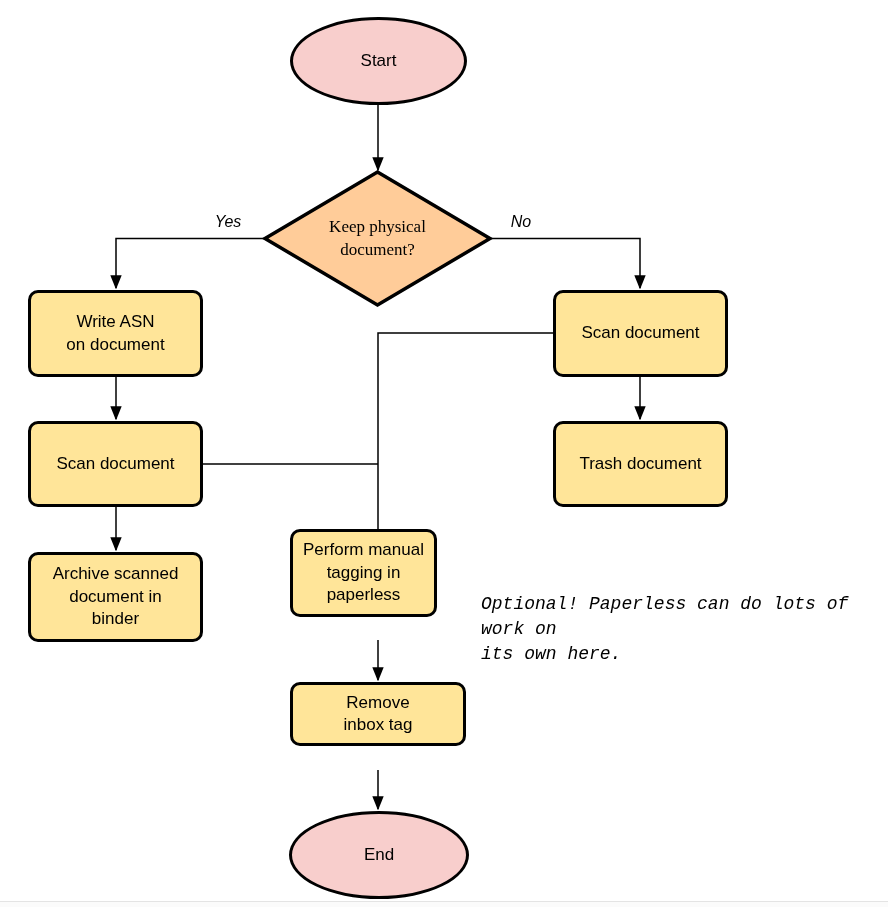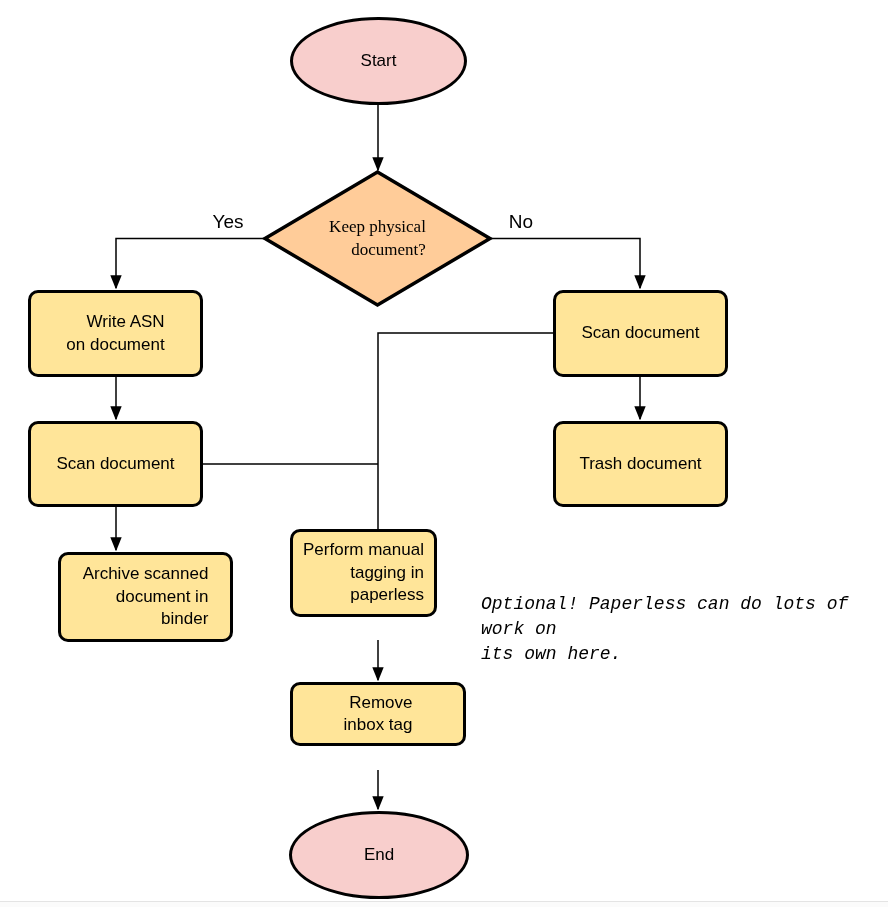--- a/index.html
+++ b/index.html
@@ -13,35 +13,36 @@
     overflow: hidden;
   }
   #edges-svg { position: absolute; left: 0; top: 0; width: 888px; height: 907px; }
   .edge { stroke: #000000; stroke-width: 1.5; fill: none; }
   .shape-stroke { stroke: #000000; stroke-width: 3.5; }
   .node {
     position: absolute;
     display: flex;
     align-items: center;
     justify-content: center;
-    text-align: right;
+    text-align: center;
     box-sizing: border-box;
     font-size: 17px;
     line-height: 1.32;
     white-space: pre-line;
   }
   .process { background: #FFE599; border: 3px solid #000000; border-radius: 10px; }
   .terminal { background: #F8CECC; border: 3px solid #000000; border-radius: 50%; }
   .decision-label { background: transparent; }
   .edge-label {
     position: absolute;
     transform: translate(-50%, -50%);
-    font-size: 19px;
+    font-size: 16px;
     background: #ffffff;
     padding: 0 3px;
+    font-style: italic;
   }
   .note {
     position: absolute;
     left: 481px;
     top: 592px;
     font-size: 18px;
     font-style: italic;
     line-height: 1.4;
     white-space: pre-line;
     font-family: Liberation Mono, monospace;
@@ -80,21 +81,21 @@
   <div class="node terminal" style="left:289px; top:811px; width:180px; height:88px;">End</div>
 
   <div class="node decision-label" style="left:265px; top:172px; width:225px; height:133px;font-family:Liberation Serif, serif;">Keep physical
 document?</div>
 
   <div class="node process" style="left:28px; top:290px; width:175px; height:87px;">Write ASN
 on document</div>
 
   <div class="node process" style="left:28px; top:421px; width:175px; height:86px;">Scan document</div>
 
-  <div class="node process" style="left:28px; top:552px; width:175px; height:90px;margin-left:30px;">Archive scanned
+  <div class="node process" style="left:28px; top:552px; width:175px; height:90px;">Archive scanned
 document in
 binder</div>
 
   <div class="node process" style="left:553px; top:290px; width:175px; height:87px;">Scan document</div>
 
   <div class="node process" style="left:553px; top:421px; width:175px; height:86px;">Trash document</div>
 
   <div class="node process" style="left:290px; top:529px; width:147px; height:88px;">Perform manual
 tagging in
 paperless</div>

